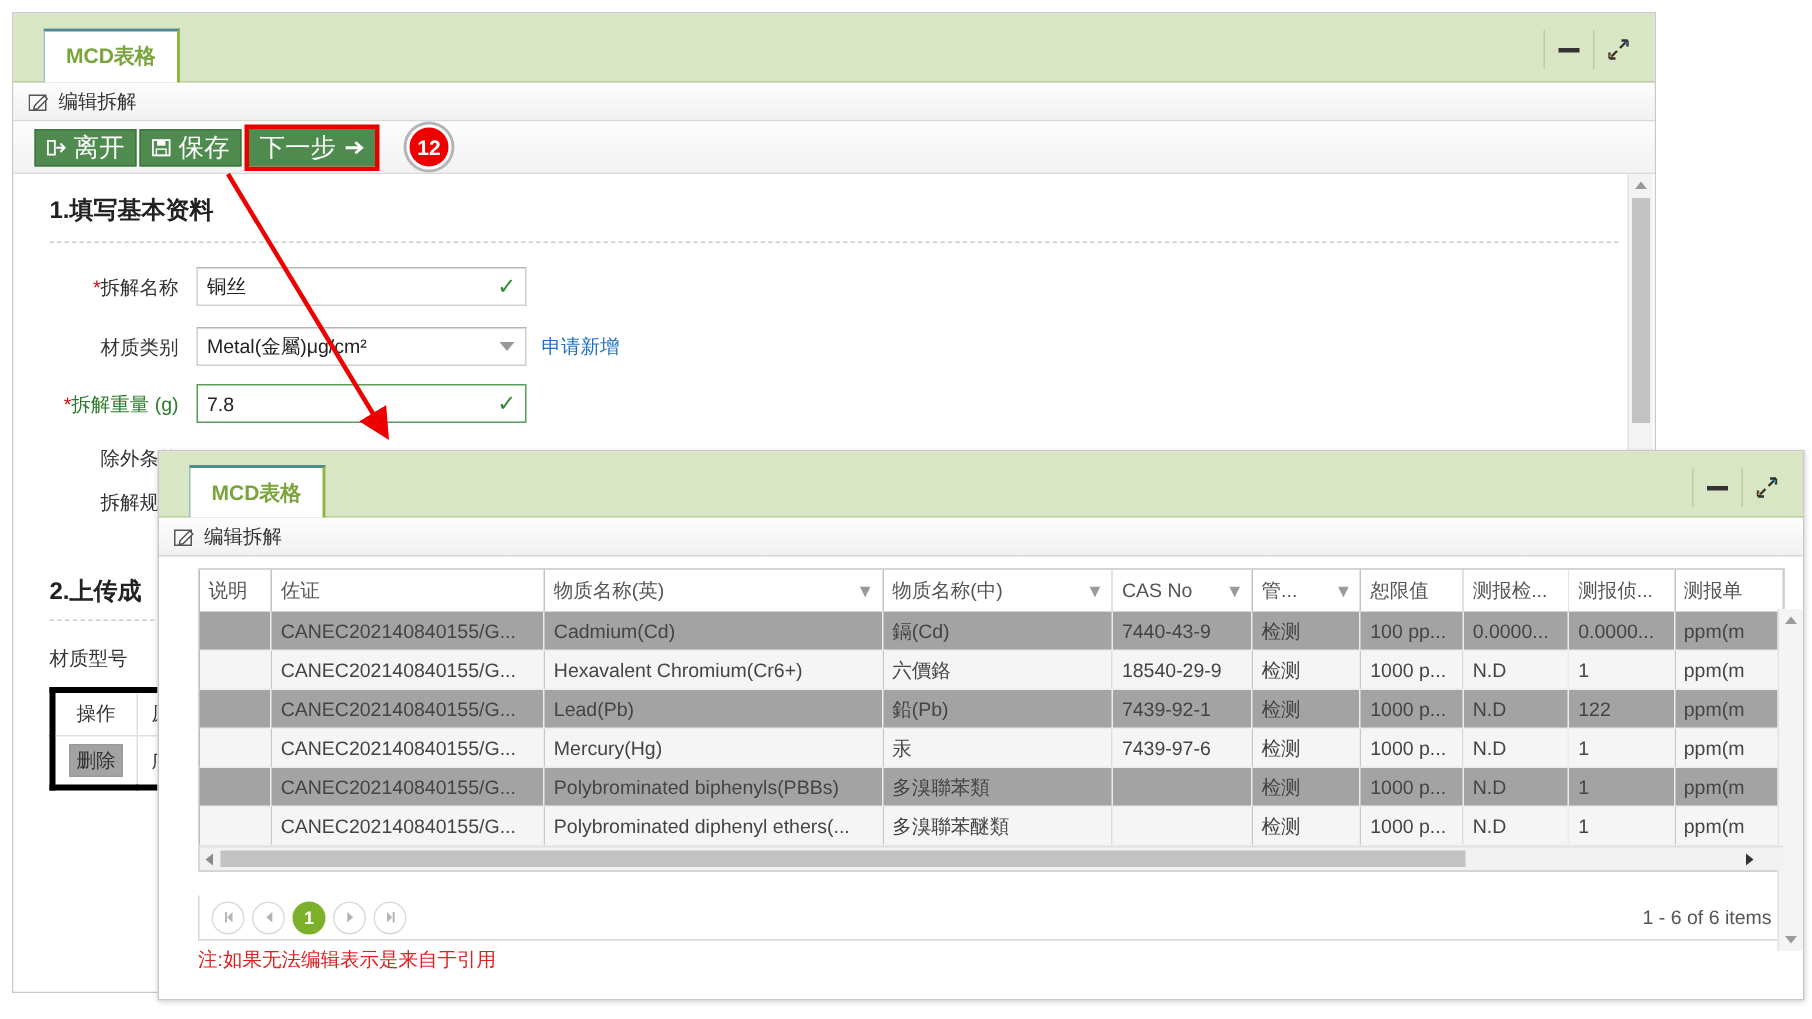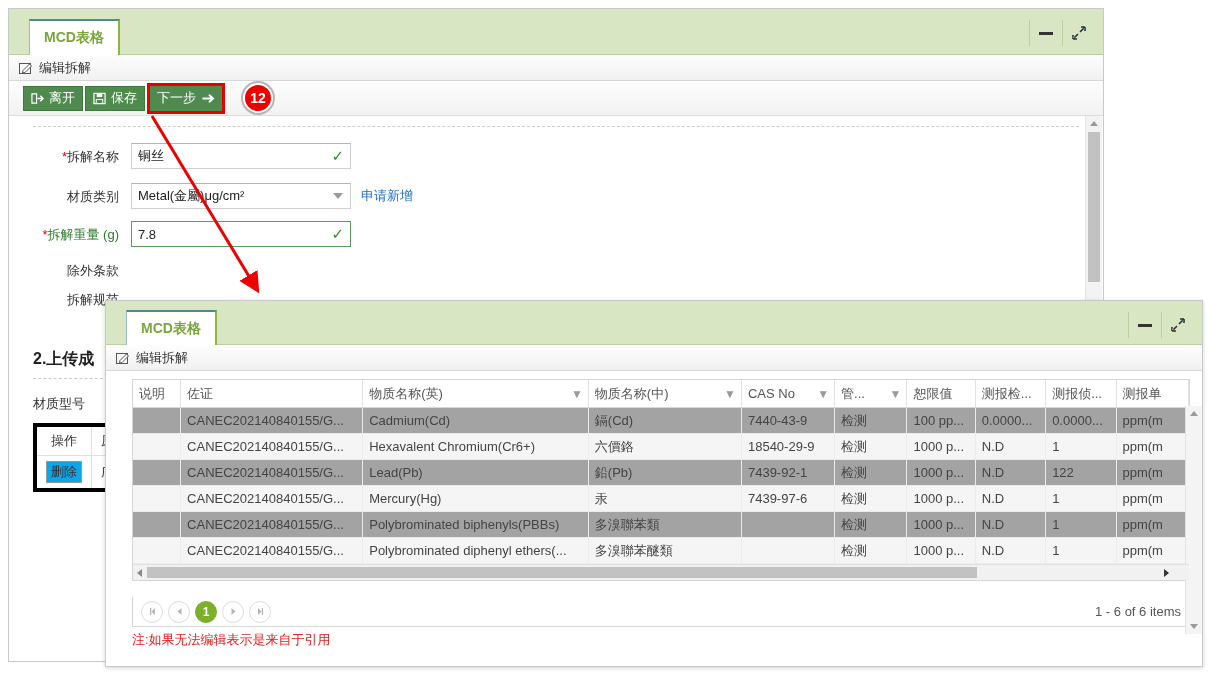--- a/index.html
+++ b/index.html
@@ -80,21 +80,21 @@
     background: linear-gradient(to bottom,#fdfdfd 0%, #f2f2f2 100%);
     border-bottom: 1px solid #dcdcdc;
     display: flex; align-items: center;
     padding-left: 14px;
     box-sizing: border-box;
     position: relative;
   }
   .gbtn {
     background: #4f8a4f;
     color: #ffffff;
-    font-size: 13px;
+    font-size: 17px;
     height: 25px;
     display: flex; align-items: center; gap: 5px;
     padding: 10px 7px;
     border: 1px solid #41753f;
     box-sizing: border-box;
     cursor: pointer;
     white-space: nowrap;
   }
   .gbtn + .gbtn { margin-left: 2px; align-items: center; }
 
@@ -201,21 +201,21 @@
   .minitable {
     margin-top: 10px; margin-left: 24px;
     border: 4px solid #000000; border-collapse: collapse;
     font-size: 13px; color: #333; font-family: Liberation Serif, serif;
   }
   .minitable td, .minitable th {
     border: 1px solid #e0e0e0;
     padding: 5px 9px; font-weight: normal;
   }
   .delbtn {
-    border: 1px solid #999; background: #0ea5e9;
+    border: 1px solid #999; background: #a3a3a3;
     padding: 1px 4px; font-size: 13px; display: inline-block;
   }
 
   
   .arrow-svg {
     position: absolute; left: 0; top: 0;
     width: 1208px; height: 679px;
     pointer-events: none;
   }
 
@@ -398,20 +398,21 @@
             <path d="M1 7 L12 7 M8 3 L12.5 7 L8 11" fill="none" stroke="#fff" stroke-width="2"></path>
           </svg>
         </div>
       </div>
       <div class="marker" style="margin-left:18px">
         <span>12</span>
       </div>
     </div>
 
     <div class="body1">
+      <div class="sect-title">1.填写基本资料</div>
       <div class="dash"></div>
 
       <div class="form-row">
         <div class="flabel">
           <span class="req">*</span><span>拆解名称</span>
         </div>
         <div class="fctl">
           <div class="txtin">铜丝</div>
           <span class="tick">✓</span>
         </div>

